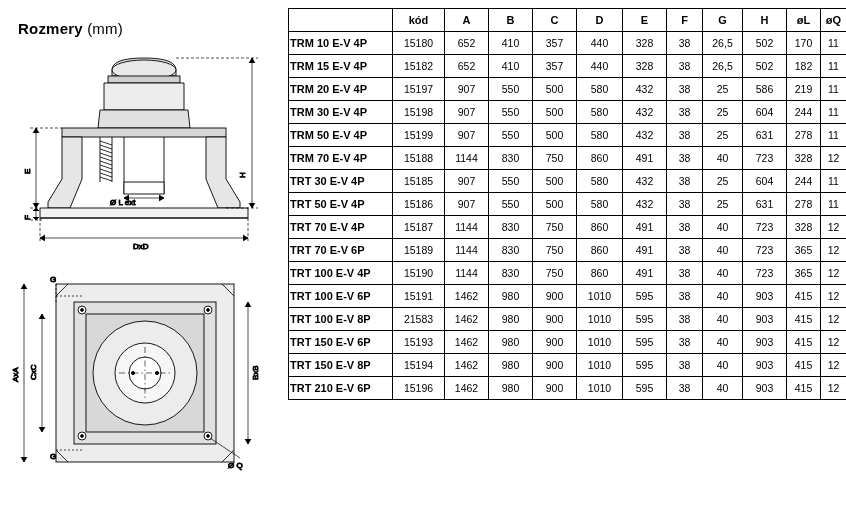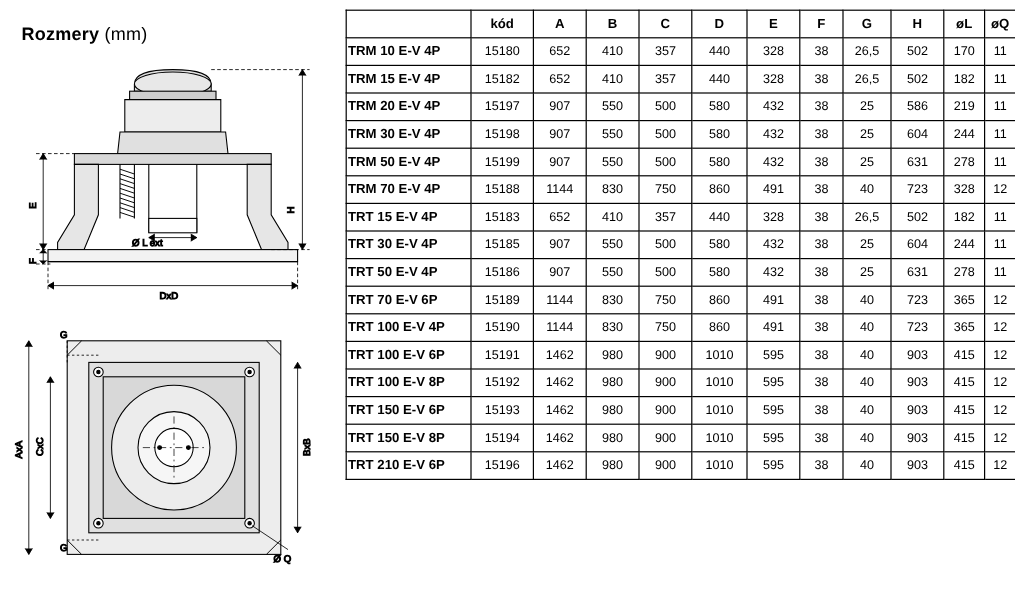--- a/index.html
+++ b/index.html
@@ -364,34 +364,20 @@
             <td>750</td>
             <td>860</td>
             <td>491</td>
             <td>38</td>
             <td>40</td>
             <td>723</td>
             <td>328</td>
             <td>12</td>
           </tr>
           <tr>
-            <td class="model">TRT 15 E-V 4P</td>
-            <td>15183</td>
-            <td>652</td>
-            <td>410</td>
-            <td>357</td>
-            <td>440</td>
-            <td>328</td>
-            <td>38</td>
-            <td>26,5</td>
-            <td>502</td>
-            <td>182</td>
-            <td>11</td>
-          </tr>
-          <tr>
             <td class="model">TRT 30 E-V 4P</td>
             <td>15185</td>
             <td>907</td>
             <td>550</td>
             <td>500</td>
             <td>580</td>
             <td>432</td>
             <td>38</td>
             <td>25</td>
             <td>604</td>
@@ -406,20 +392,34 @@
             <td>500</td>
             <td>580</td>
             <td>432</td>
             <td>38</td>
             <td>25</td>
             <td>631</td>
             <td>278</td>
             <td>11</td>
           </tr>
           <tr>
+            <td class="model">TRT 70 E-V 4P</td>
+            <td>15187</td>
+            <td>1144</td>
+            <td>830</td>
+            <td>750</td>
+            <td>860</td>
+            <td>491</td>
+            <td>38</td>
+            <td>40</td>
+            <td>723</td>
+            <td>328</td>
+            <td>12</td>
+          </tr>
+          <tr>
             <td class="model">TRT 70 E-V 6P</td>
             <td>15189</td>
             <td>1144</td>
             <td>830</td>
             <td>750</td>
             <td>860</td>
             <td>491</td>
             <td>38</td>
             <td>40</td>
             <td>723</td>
@@ -449,21 +449,21 @@
             <td>1010</td>
             <td>595</td>
             <td>38</td>
             <td>40</td>
             <td>903</td>
             <td>415</td>
             <td>12</td>
           </tr>
           <tr>
             <td class="model">TRT 100 E-V 8P</td>
-            <td>15192</td>
+            <td>21583</td>
             <td>1462</td>
             <td>980</td>
             <td>900</td>
             <td>1010</td>
             <td>595</td>
             <td>38</td>
             <td>40</td>
             <td>903</td>
             <td>415</td>
             <td>12</td>

